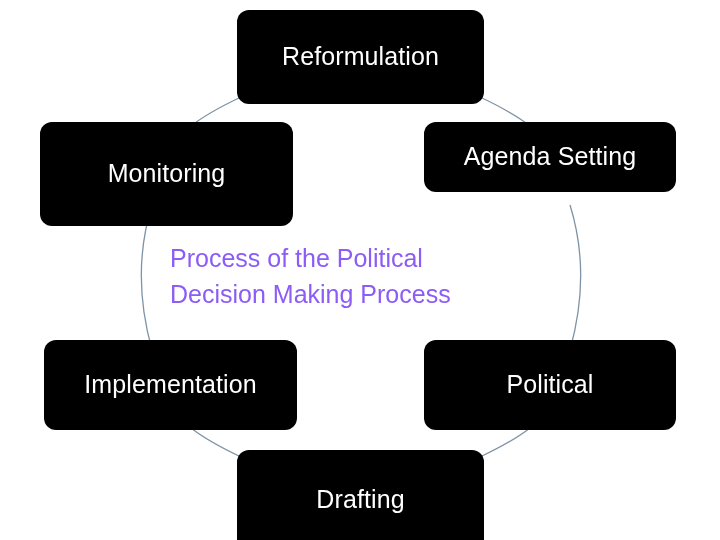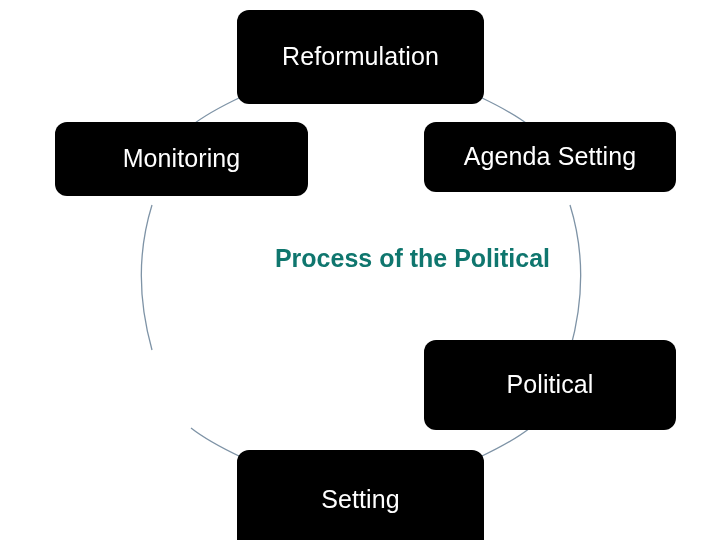--- a/index.html
+++ b/index.html
@@ -42,38 +42,38 @@
     font-size: 25px;
     font-weight: 400;
     line-height: 1.1;
     letter-spacing: 0.1px;
     text-align: center;
     white-space: nowrap;
   }
 
   
   #node-reformulation  { left: 237px; top: 10px;  width: 247px; height: 94px; }
-  #node-monitoring     { left: 55px;  top: 122px; width: 253px; height: 74px; }
+  #node-monitoring     { left: 40px;  top: 122px; width: 253px; height: 104px; }
   #node-agenda-setting { left: 424px; top: 122px; width: 252px; height: 70px; }
   #node-implementation { left: 44px;  top: 340px; width: 253px; height: 90px; }
   #node-drafting       { left: 424px; top: 340px; width: 252px; height: 90px; }
   #node-decision       { left: 237px; top: 450px; width: 247px; height: 100px;
                          border-bottom-left-radius: 0; border-bottom-right-radius: 0; }
 
   #center-text {
     position: absolute;
     left: 170px;
     top: 240px;
     width: 380px;
-    text-align: right;
-    color: #0f766e;
+    text-align: left;
+    color: #8b5cf6;
     font-family: "Liberation Sans", sans-serif;
     font-size: 25px;
     line-height: 1.45;
-    font-weight: 700;
+    font-weight: 400;
   }
   .center-line { display: block; white-space: nowrap; }
 </style>
 </head>
 <body>
 
 <div id="stage">
 
   <svg id="ring-svg" viewBox="0 0 720 540">
 
@@ -98,26 +98,30 @@
   </div>
 
   <div class="node" id="node-monitoring">
     <span class="node-label">Monitoring</span>
   </div>
 
   <div class="node" id="node-agenda-setting">
     <span class="node-label">Agenda Setting</span>
   </div>
 
+  <div class="node" id="node-implementation">
+    <span class="node-label">Implementation</span>
+  </div>
 
   <div class="node" id="node-drafting">
     <span class="node-label">Political</span>
   </div>
 
   <div class="node" id="node-decision">
-    <span class="node-label">Setting</span>
+    <span class="node-label">Drafting</span>
   </div>
 
   <div id="center-text">
     <span class="center-line">Process of the Political</span>
+    <span class="center-line">Decision Making Process</span>
   </div>
 
 </div>
 
 </body></html>

